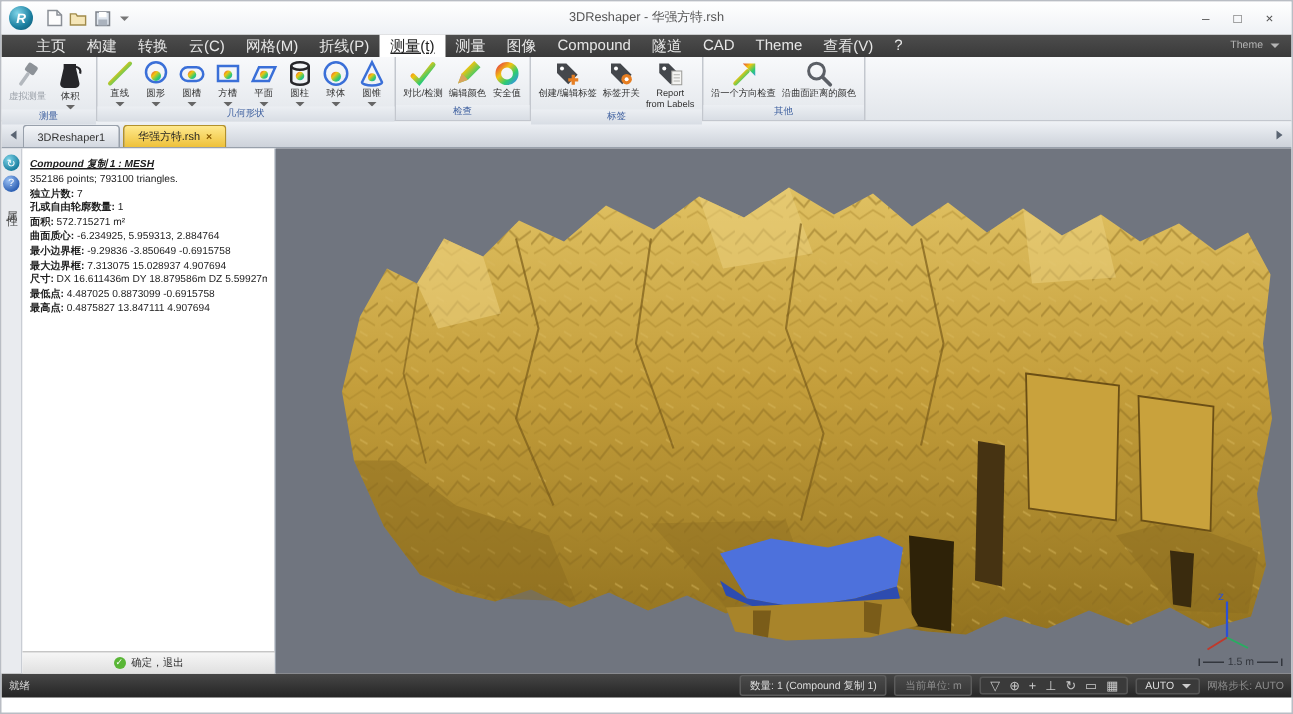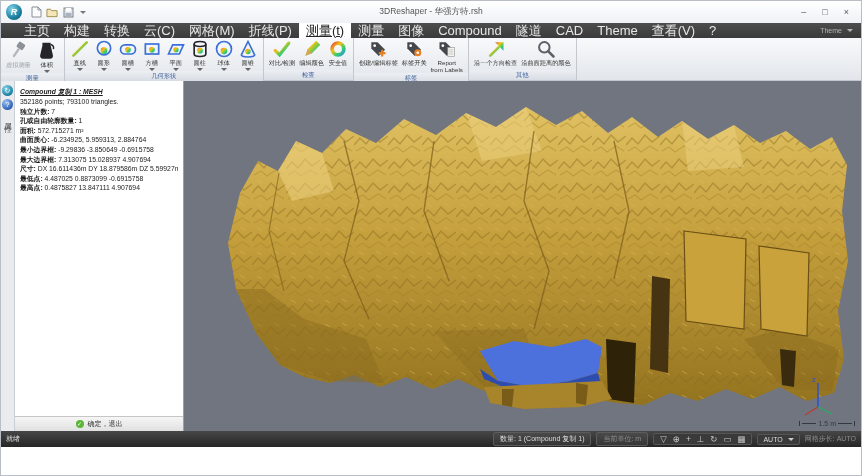--- a/index.html
+++ b/index.html
@@ -12,21 +12,21 @@
     background:radial-gradient(circle at 35% 30%,#7fd4e8,#1b7fa0 60%,#0d4f68);
     color:#fff;font-size:9px;font-weight:bold;display:flex;align-items:center;justify-content:center;font-style:italic;}
   .qat{display:flex;align-items:center;gap:4px;margin-left:8px;}
   .qicon{width:12px;height:12px;display:flex;align-items:center;justify-content:center;}
   .qmore{width:0;height:0;border-left:3px solid transparent;border-right:3px solid transparent;border-top:3px solid #777;margin-left:2px;}
   .title{position:absolute;left:0;right:0;text-align:center;font-size:8.5px;color:#555;pointer-events:none;}
   .winctl{margin-left:auto;display:flex;align-items:center;gap:16px;margin-right:12px;color:#555;font-size:9px;}
   .winctl span{cursor:default;}
   
   .tabstrip{height:15px;background:linear-gradient(#4d4d4d,#3a3a3a);display:flex;align-items:stretch;padding-left:16px;}
-  .rtab{font-size:13px;color:#e6e6e6;display:flex;align-items:center;padding:0 7px;white-space:nowrap;}
+  .rtab{font-size:10px;color:#e6e6e6;display:flex;align-items:center;padding:0 7px;white-space:nowrap;}
   .rtab.active{background:#fff;color:#222;text-decoration:underline;}
   .theme{margin-left:auto;margin-right:8px;display:flex;align-items:center;gap:3px;font-size:7px;color:#b5b5b5;}
   .theme .qmore{border-top-color:#b5b5b5;}
   
   .ribbon{height:43px;background:linear-gradient(#f8f9fb,#e2e6eb);border-bottom:1px solid #c3c7ce;display:flex;}
   .rgroup{display:flex;flex-direction:column;border-right:1px solid #c3c7ce;}
   .rbtns{flex:1;display:flex;align-items:flex-start;padding:1px 3px 0 3px;}
   .rlabel{height:10px;line-height:10px;font-size:6.3px;color:#3c5e9e;text-align:center;
     background:linear-gradient(#eceff3,#d8dde4);}
   .rbtn{display:flex;flex-direction:column;align-items:center;padding:0 2px;font-size:6.2px;color:#333;white-space:nowrap;}
@@ -365,20 +365,36 @@
             <svg class="ricon" viewBox="0 0 24 24">
               <use href="#sym-magnify"></use>
             </svg>
             <span class="blbl">沿曲面距离的颜色</span>
           </div>
       </div>
       <div class="rlabel">其他</div>
     </div>
   </div>
 
+  <div class="doctabs">
+    <span class="navchev">
+        <span class="chevL"></span>
+      </span>
+    <div class="dtab">
+      <span>3DReshaper1</span>
+    </div>
+    <div class="dtab active">
+      <span>华强方特.rsh</span>
+      <span class="dclose">×</span>
+    </div>
+    <span class="dspacer"></span>
+    <span class="navchev">
+        <span class="chevR"></span>
+      </span>
+  </div>
 
   <div class="main">
     <div class="lstrip">
       <span class="sicon teal">↻</span>
       <span class="sicon blue">?</span>
       <span class="vlabel">属性</span>
     </div>
 
     <div class="lpanel">
       <div class="plines">

